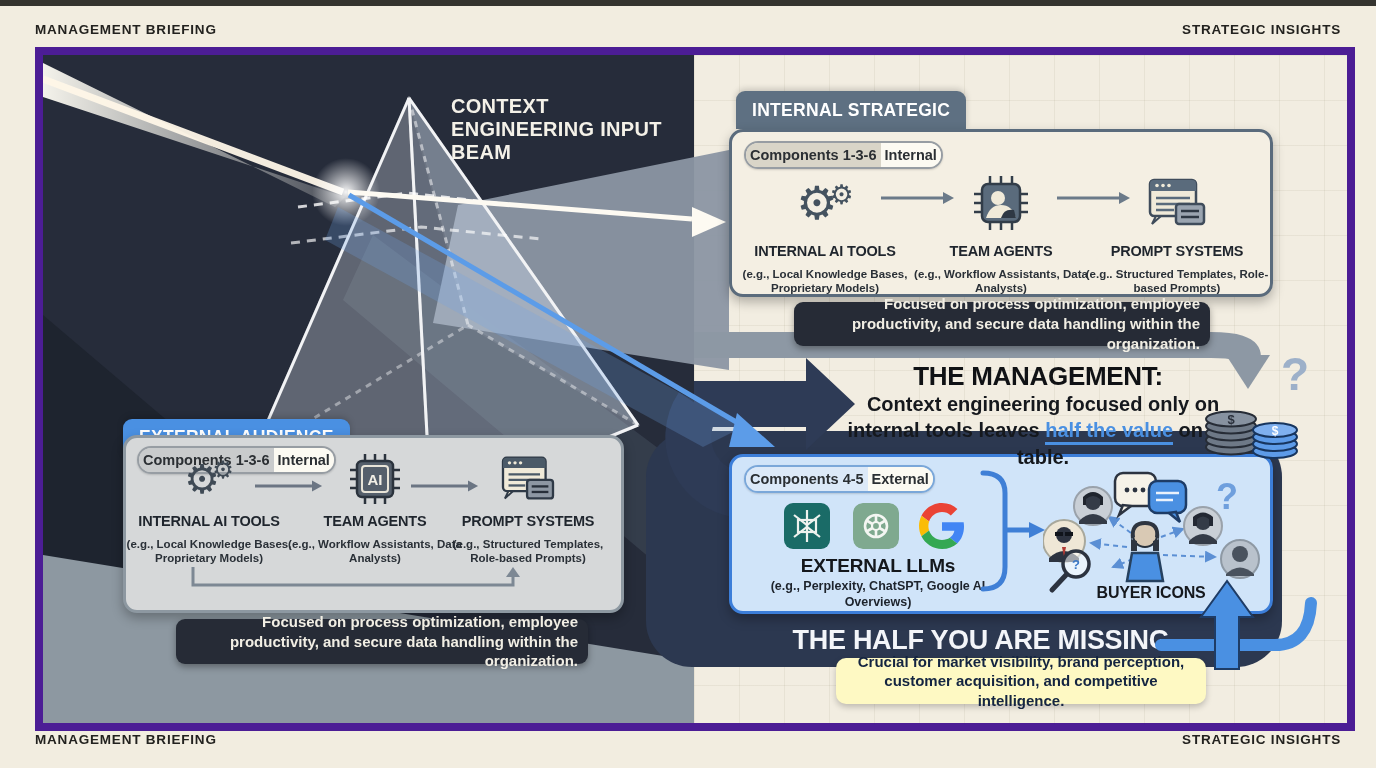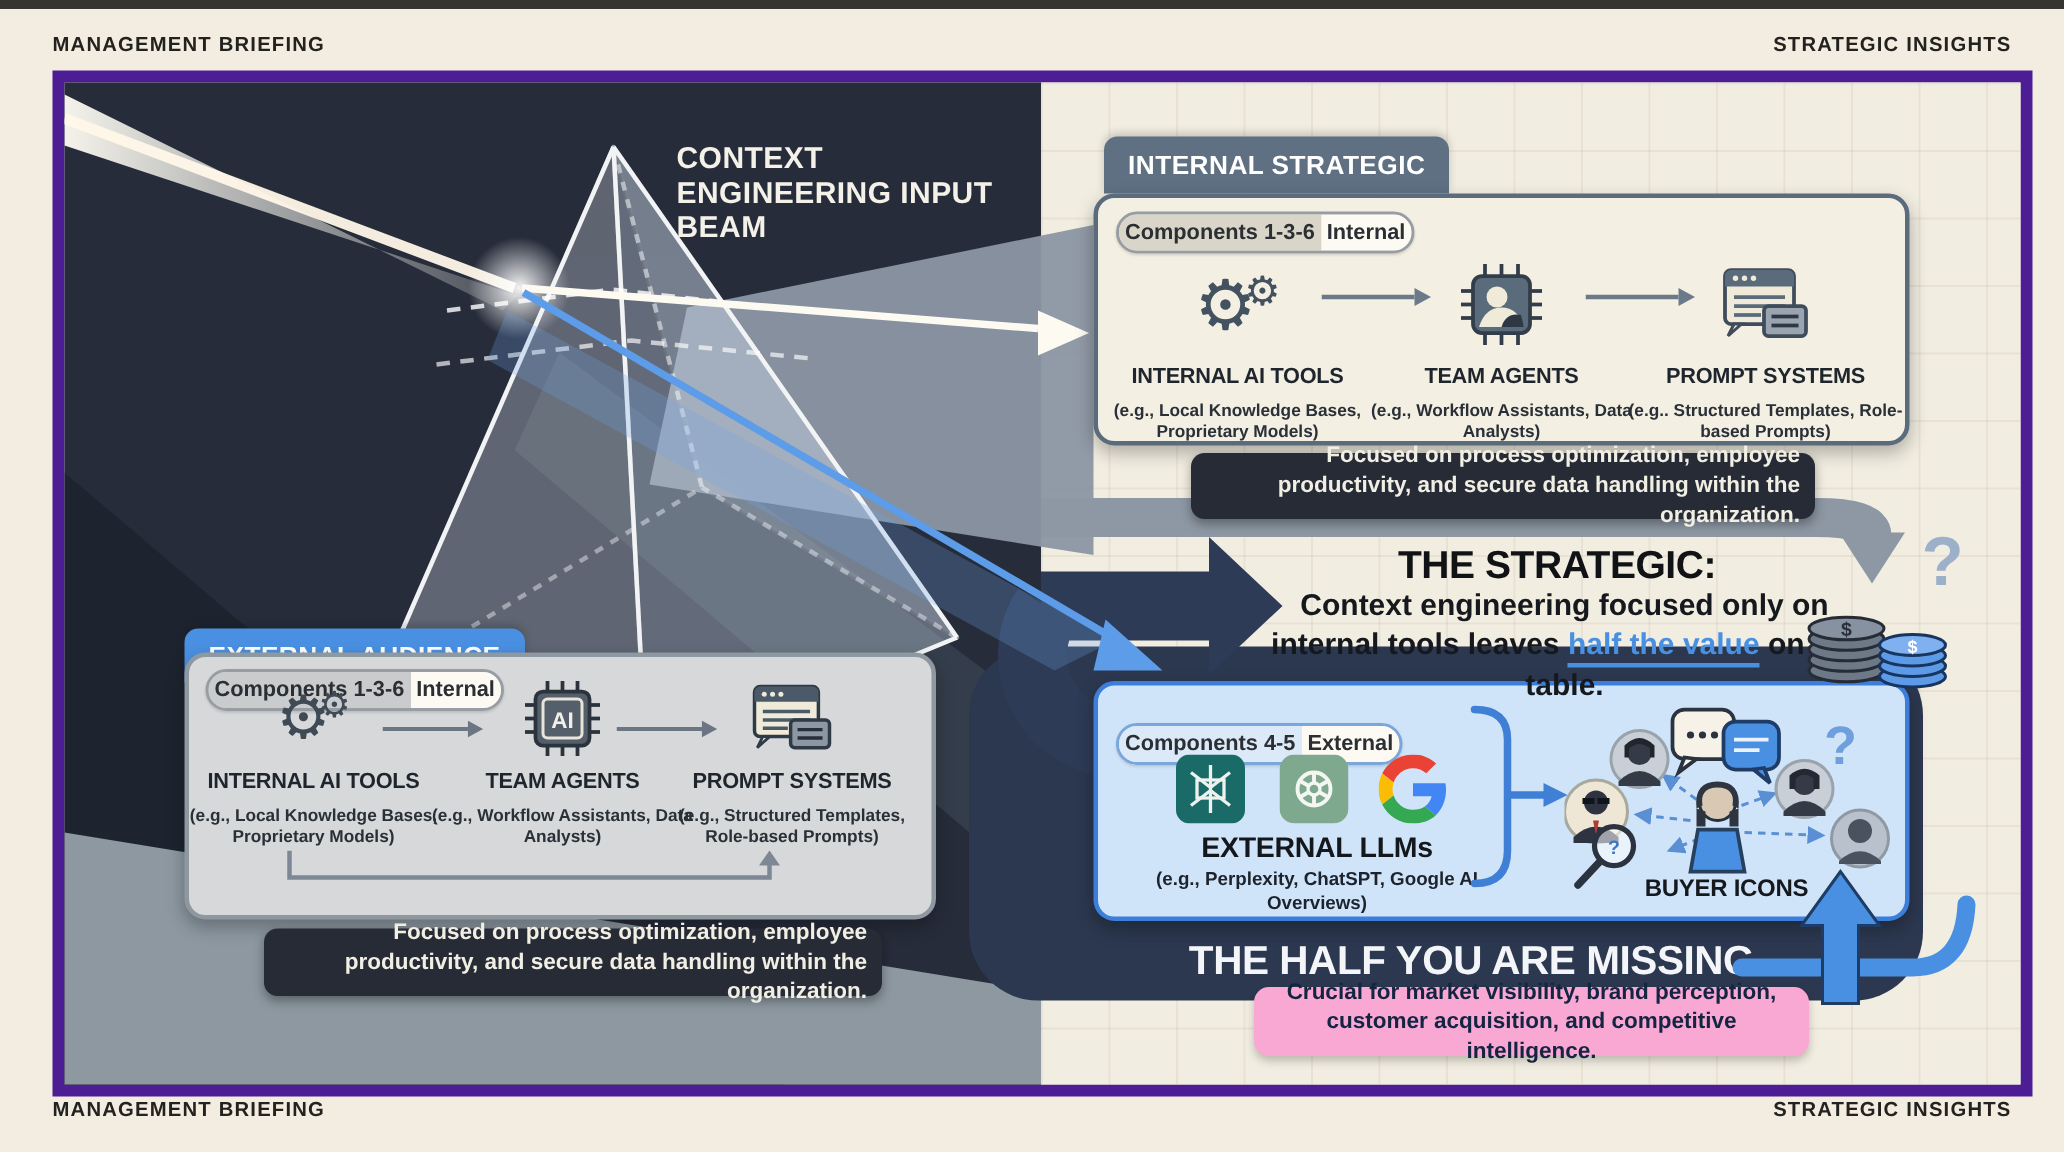--- a/index.html
+++ b/index.html
@@ -42,21 +42,21 @@
   .cap-dark{background:#262b36;color:#f1eee4;border-radius:9px;font-weight:600;font-size:15px;
             line-height:1.32;text-align:right;display:flex;align-items:center;justify-content:center;
             box-shadow:0 3px 7px rgba(0,0,0,.35);}
   .punch-title{font-weight:800;font-size:26px;color:#101215;text-align:center;letter-spacing:-.3px;}
   .punch-text{font-weight:600;font-size:20px;color:#15181d;text-align:center;line-height:1.32;}
   .hl{color:#4a90e2;font-weight:700;border-bottom:3px solid #4a90e2;padding-bottom:1px;}
   .qmark{font-weight:800;font-size:46px;color:#9db0c9;}
   .llm-title{font-weight:800;font-size:19px;color:#14171c;text-align:center;letter-spacing:-.2px;}
   .llm-sub{font-weight:700;font-size:12.5px;color:#1d232c;text-align:center;line-height:1.3;margin-top:2px;}
   .banner-text{font-weight:800;font-size:27px;color:#f3f5f9;letter-spacing:-.3px;text-align:center;}
-  .cap-blue{background:#f9a8d4;border-radius:10px;font-weight:700;font-size:15px;color:#142541;
+  .cap-blue{background:#fef9c3;border-radius:10px;font-weight:700;font-size:15px;color:#142541;
             line-height:1.3;text-align:center;display:flex;align-items:center;justify-content:center;
             box-shadow:0 3px 6px rgba(0,0,0,.22);}
   .buyer-label{font-weight:800;font-size:16px;color:#15181d;text-align:center;letter-spacing:-.2px;}
   .logo{width:46px;height:46px;border-radius:9px;}
 </style>
 </head>
 <body>
 
 <div class="page">
   <div class="abs topstrip"></div>
@@ -190,21 +190,21 @@
       <line x1="0" y1="7" x2="62" y2="7" stroke="#6b7a89" stroke-width="3"></line>
         <polygon points="62,1 73,7 62,13" fill="#6b7a89"></polygon>
     </svg>
     <svg class="abs z3" style="left:1014px;top:136px;" width="74" height="14" viewBox="0 0 74 14">
       <line x1="0" y1="7" x2="62" y2="7" stroke="#6b7a89" stroke-width="3"></line>
         <polygon points="62,1 73,7 62,13" fill="#6b7a89"></polygon>
     </svg>
 
     <div class="abs cap-dark z2" style="left:751px;top:247px;width:396px;height:44px;padding:0 10px;">Focused on process optimization, employee productivity, and secure data handling within the organization.</div>
 
-    <div class="abs punch-title z3" style="left:790px;top:306px;width:410px;">THE STRATEGIC:</div>
+    <div class="abs punch-title z3" style="left:790px;top:306px;width:410px;">THE MANAGEMENT:</div>
     <div class="abs punch-text z3" style="left:795px;top:336px;width:410px;">
       <span>Context engineering focused only on internal tools leaves </span><span class="hl">half the value</span><span> on the table.</span>
     </div>
 
     <svg class="abs z3" style="left:1158px;top:328px;" width="112" height="80" viewBox="0 0 112 80">
       <g stroke="#262c36" stroke-width="2">
         <ellipse cx="30" cy="64" rx="25" ry="7.5" fill="#6e7987"></ellipse>
           <ellipse cx="30" cy="57" rx="25" ry="7.5" fill="#6e7987"></ellipse>
         <ellipse cx="30" cy="50" rx="25" ry="7.5" fill="#6e7987"></ellipse>
           <ellipse cx="30" cy="43" rx="25" ry="7.5" fill="#6e7987"></ellipse>
@@ -292,21 +292,21 @@
         <polygon points="62,1 73,7 62,13" fill="#6b7583"></polygon>
     </svg>
     <svg class="abs z3" style="left:140px;top:512px;" width="345" height="26" viewBox="0 0 345 26">
       <path d="M 10,0 L 10,18 L 330,18 L 330,8" fill="none" stroke="#7d8894" stroke-width="3"></path>
       <polygon points="323,10 337,10 330,0" fill="#7d8894"></polygon>
     </svg>
 
     <div class="abs cap-dark z2" style="left:133px;top:564px;width:392px;height:45px;padding:0 10px;">Focused on process optimization, employee productivity, and secure data handling within the organization.</div>
 
     <div class="abs panel-box box-blue z2" style="left:686px;top:399px;width:544px;height:160px;"></div>
-    <div class="abs badge badge-blue z3" style="left:701px;top:427px;">
+    <div class="abs badge badge-blue z3" style="left:701px;top:410px;">
       <span class="badge-l">Components 4-5</span>
       <span class="badge-r">External</span>
     </div>
 
     <svg class="abs logo z3" style="left:741px;top:448px;" width="46" height="46" viewBox="0 0 46 46">
       <rect x="0" y="0" width="46" height="46" rx="6" fill="#1a6b67"></rect>
       <g stroke="#eef2ee" stroke-width="2.2" fill="none">
         <line x1="23" y1="7" x2="23" y2="39"></line>
         <polyline points="10,12 23,22 36,12"></polyline>
         <polyline points="10,34 23,24 36,34"></polyline>

